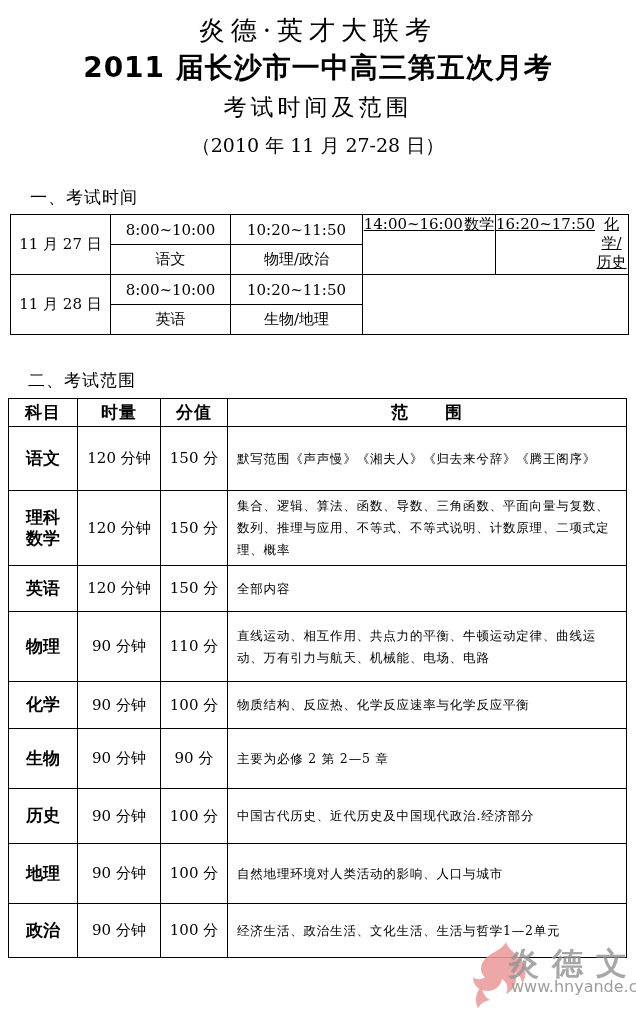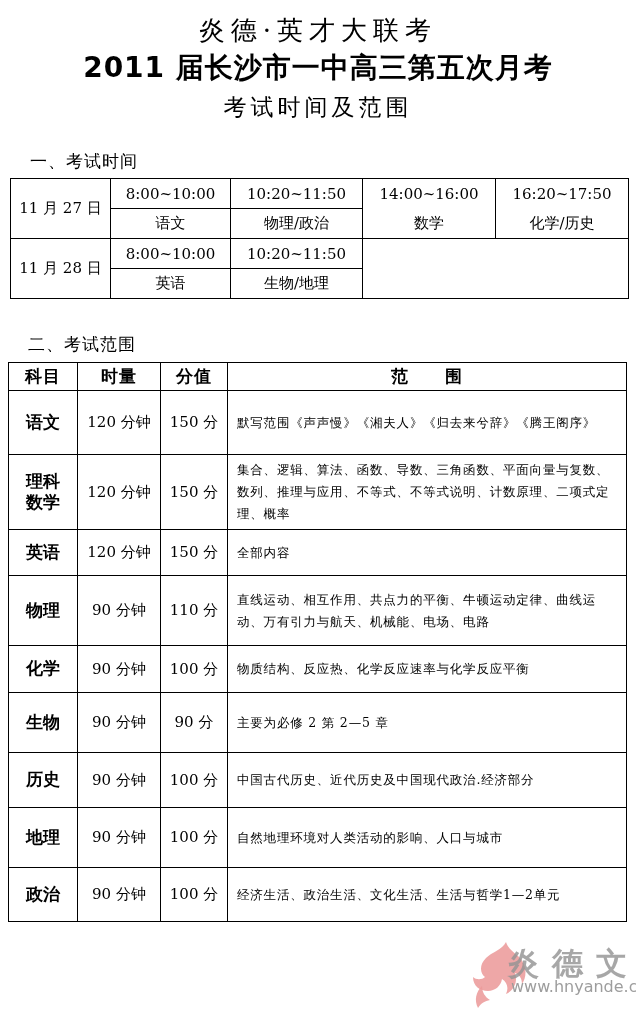--- a/index.html
+++ b/index.html
@@ -20,21 +20,21 @@
   
   .sec-head{font-size:17px;margin:28px 0 5px 30px;letter-spacing:1px;}
   .sec-head2{font-size:17px;margin:34px 0 6px 28px;letter-spacing:1px;}
   
   table{border-collapse:collapse;table-layout:fixed;background:#fff;}
   .t1{margin-left:10px;width:618px;padding-left:44px;}
   .t1 td{border:1.5px solid #000;text-align:center;vertical-align:middle;
          font-size:15px;padding:0;}
   .t1 tr{height:30px;}
   .t1 .combo{padding:0;}
-  .t1 .combo .stack{display:flex;flex-direction:column;justify-content:space-around;height:59px;}
+  .t1 .combo .stack{display:flex;flex-direction:row;justify-content:space-around;height:59px;text-decoration:underline;}
   
   .t2{margin-left:8px;width:618px;}
   .t2 td{border:1.5px solid #000;vertical-align:middle;padding:0;margin-left:48px;}
   .t2 .hd{font-family:"DejaVu Sans", sans-serif;font-weight:bold;
           font-size:17px;text-align:center;letter-spacing:1px;}
   .t2 .sub{font-family:"DejaVu Sans", sans-serif;font-weight:bold;
            font-size:17px;text-align:center;line-height:1.25;}
   .t2 .sub span{display:inline-block;max-width:2.3em;}
   .t2 .num{font-size:15px;text-align:center;}
   .t2 .rng{font-size:12.5px;text-align:left;padding:4px 6px 4px 9px;
@@ -50,20 +50,21 @@
 </style>
 </head>
 <body>
 
 <div class="page">
 
   <div class="titles">
     <div class="t-main">炎德·英才大联考</div>
     <div class="t-exam">2011 届长沙市一中高三第五次月考</div>
     <div class="t-sub">考试时间及范围</div>
+    <div class="t-date">（2010 年 11 月 27-28 日）</div>
   </div>
 
   <div class="sec-head">一、考试时间</div>
 
   <table class="t1">
     <colgroup>
         <col style="width:100px">
         <col style="width:120px">
         <col style="width:132px">
         <col style="width:133px">

